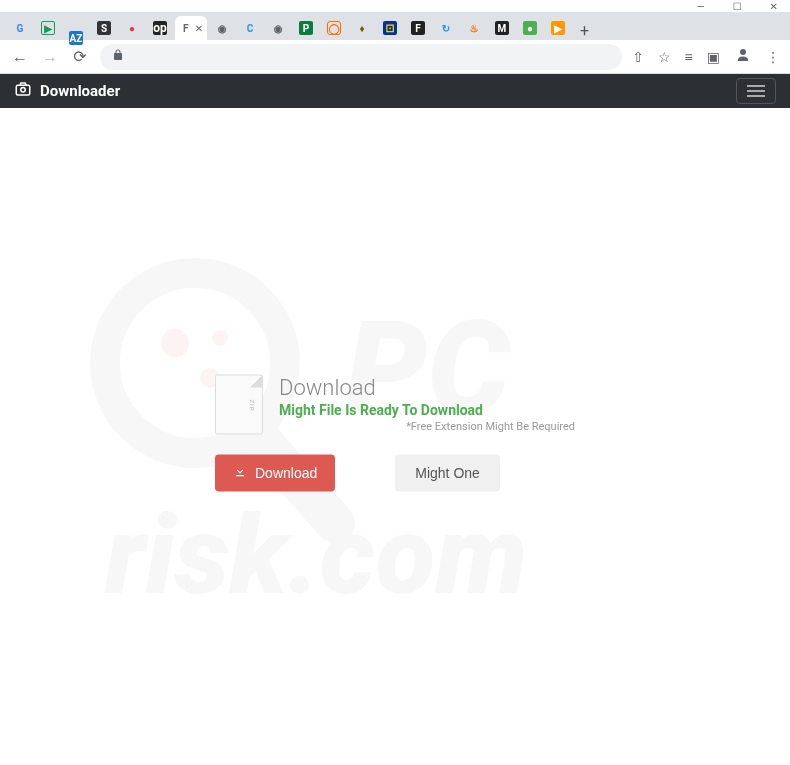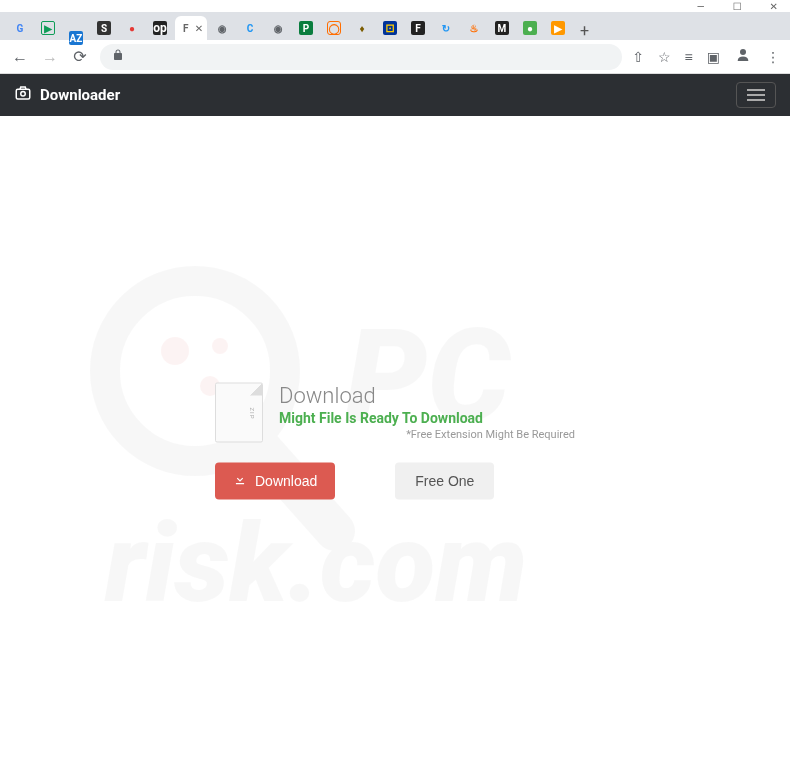--- a/index.html
+++ b/index.html
@@ -20,21 +20,21 @@
     
     .addr-bar { height: 34px; background: #fff; border-bottom: 1px solid #ddd; display: flex; align-items: center; padding: 0 10px; gap: 10px; }
     .nav-btn { color: #5f6368; width: 20px; display: flex; justify-content: center; cursor: pointer; }
     .nav-btn.disabled { color: #bbb; }
     .url-box { flex: 1; height: 26px; background: #f1f3f4; border-radius: 14px; display: flex; align-items: center; padding: 0 12px; gap: 10px; }
     .lock { color: #5f6368; font-size: 12px; }
     .addr-right { display: flex; gap: 14px; align-items: center; color: #5f6368; }
     .addr-icon { cursor: pointer; font-size: 14px; }
     
     
-    .app-header { height: 42px; background: #2c2f33; display: flex; align-items: center; justify-content: space-between; padding: 0 14px; color: #fff; }
+    .app-header { height: 34px; background: #2c2f33; display: flex; align-items: center; justify-content: space-between; padding: 0 14px; color: #fff; }
     .app-brand { display: flex; align-items: center; gap: 8px; font-weight: bold; font-size: 15px; }
     .hamburger { border: 1px solid #555; border-radius: 4px; padding: 6px 10px; cursor: pointer; }
     .hamburger-lines { display: flex; flex-direction: column; gap: 3px; }
     .hamburger-line { width: 18px; height: 2px; background: #aaa; }
     
     
     .content { position: relative; height: 649px; background: #fff; padding-left: 43px; }
     .watermark { position: absolute; inset: 0; display: flex; align-items: center; justify-content: center; pointer-events: none; }
     .watermark svg { opacity: 0.06; }
     
@@ -218,16 +218,16 @@
     </div>
     <div class="card-buttons">
       <button class="btn-download">
         <span>
           <svg width="14" height="14" viewBox="0 0 24 24" fill="#fff">
               <path d="M12 3v10l-4-4-1.4 1.4L12 16l5.4-5.6L16 9l-4 4V3h-0z M5 18h14v2H5z"></path>
             </svg>
         </span>
         <span>Download</span>
       </button>
-      <button class="btn-step">Free One</button>
+      <button class="btn-step">Might One</button>
     </div>
   </div>
 </div>
 
 </body></html>

